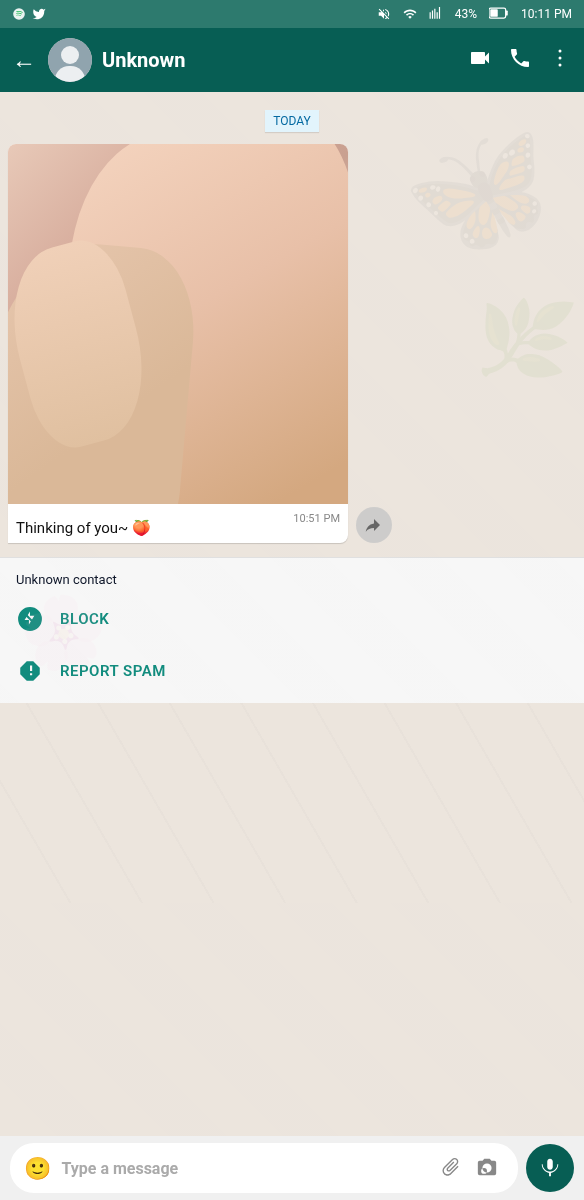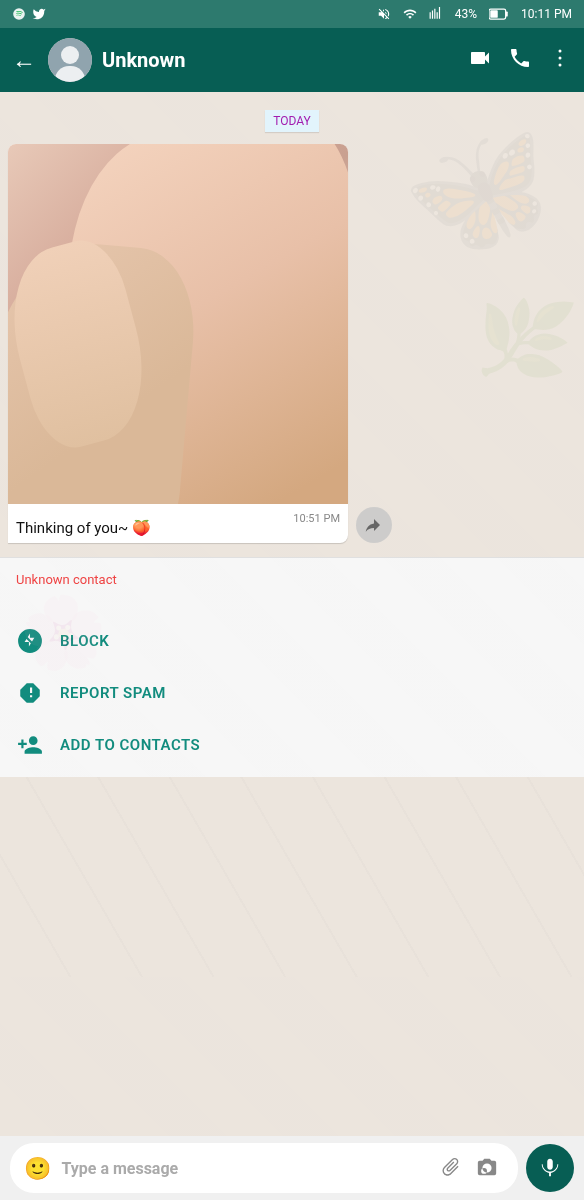--- a/index.html
+++ b/index.html
@@ -22,21 +22,20 @@
       justify-content: space-between;
       padding: 0 12px;
     }
     .status-bar-left {
       display: flex;
       gap: 6px;
       align-items: center;
     }
     .status-bar-right {
       display: flex;
-      align-items: center;
       gap: 12px;
       font-size: 12px;
       color: white;
     }
 
     
     .header {
       background: #075e54;
       height: 64px;
       display: flex;
@@ -130,21 +129,21 @@
       padding: 10px 8px;
     }
 
     
     .date-pill {
       text-align: center;
       margin: 8px 0 12px;
     }
     .date-pill span {
       background: rgba(225,245,254,0.92);
-      color: #a21caf;
+      color: #0369a1;
       font-size: 12px;
       padding: 4px 8px;
       border-radius: 0;
       display: inline-block;
       box-shadow: 0 1px 1px rgba(0,0,0,0.1);
     }
 
     
     .message-bubble-container {
       display: flex;
@@ -238,22 +237,22 @@
     }
 
     
     .unknown-panel {
       background: #f7f7f7;
       padding: 14px 16px 6px 16px;
       border-top: 1px solid #e0e0e0;
     }
     .unknown-label {
       font-size: 13px;
-      color: #ef4444;
-      margin-bottom: 28px;
+      color: #0f172a;
+      margin-bottom: 6px;
     }
     .action-item {
       display: flex;
       align-items: center;
       gap: 16px;
       padding: 12px 0;
       cursor: pointer;
     }
     .action-item-icon {
       width: 28px;
@@ -488,28 +487,20 @@
 
     <div class="action-item">
       <div class="action-item-icon">
         <svg width="26" height="26" viewBox="0 0 24 24" fill="#128c7e">
           <path d="M15 3H9L3 9v6l6 6h6l6-6V9l-6-6zm-1 13h-2v-2h2v2zm0-4h-2V7h2v5z"></path>
         </svg>
       </div>
       <span class="action-item-label">REPORT SPAM</span>
     </div>
 
-    <div class="action-item">
-      <div class="action-item-icon">
-        <svg width="26" height="26" viewBox="0 0 24 24" fill="#128c7e">
-          <path d="M15 12c2.21 0 4-1.79 4-4s-1.79-4-4-4-4 1.79-4 4 1.79 4 4 4zm-9-2V7H4v3H1v2h3v3h2v-3h3v-2H6zm9 4c-2.67 0-8 1.34-8 4v2h16v-2c0-2.66-5.33-4-8-4z"></path>
-        </svg>
-      </div>
-      <span class="action-item-label">ADD TO CONTACTS</span>
-    </div>
   </div>
 
   <div class="chat-empty-area"></div>
 </div>
 
 <div class="input-bar">
   <div class="input-field-wrapper">
     <span class="emoji-icon">🙂</span>
     <span class="input-placeholder">Type a message</span>
     <span class="attach-icon">

